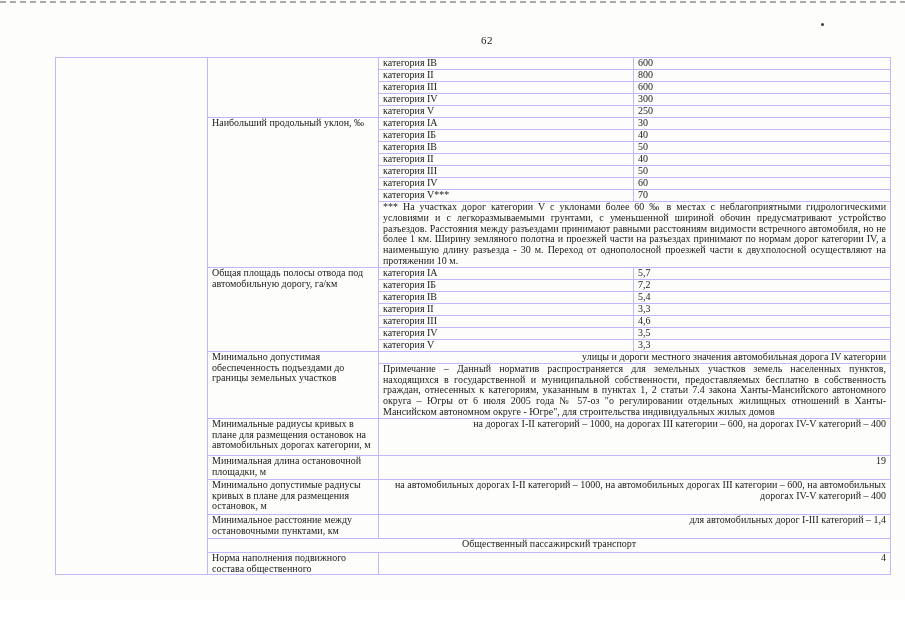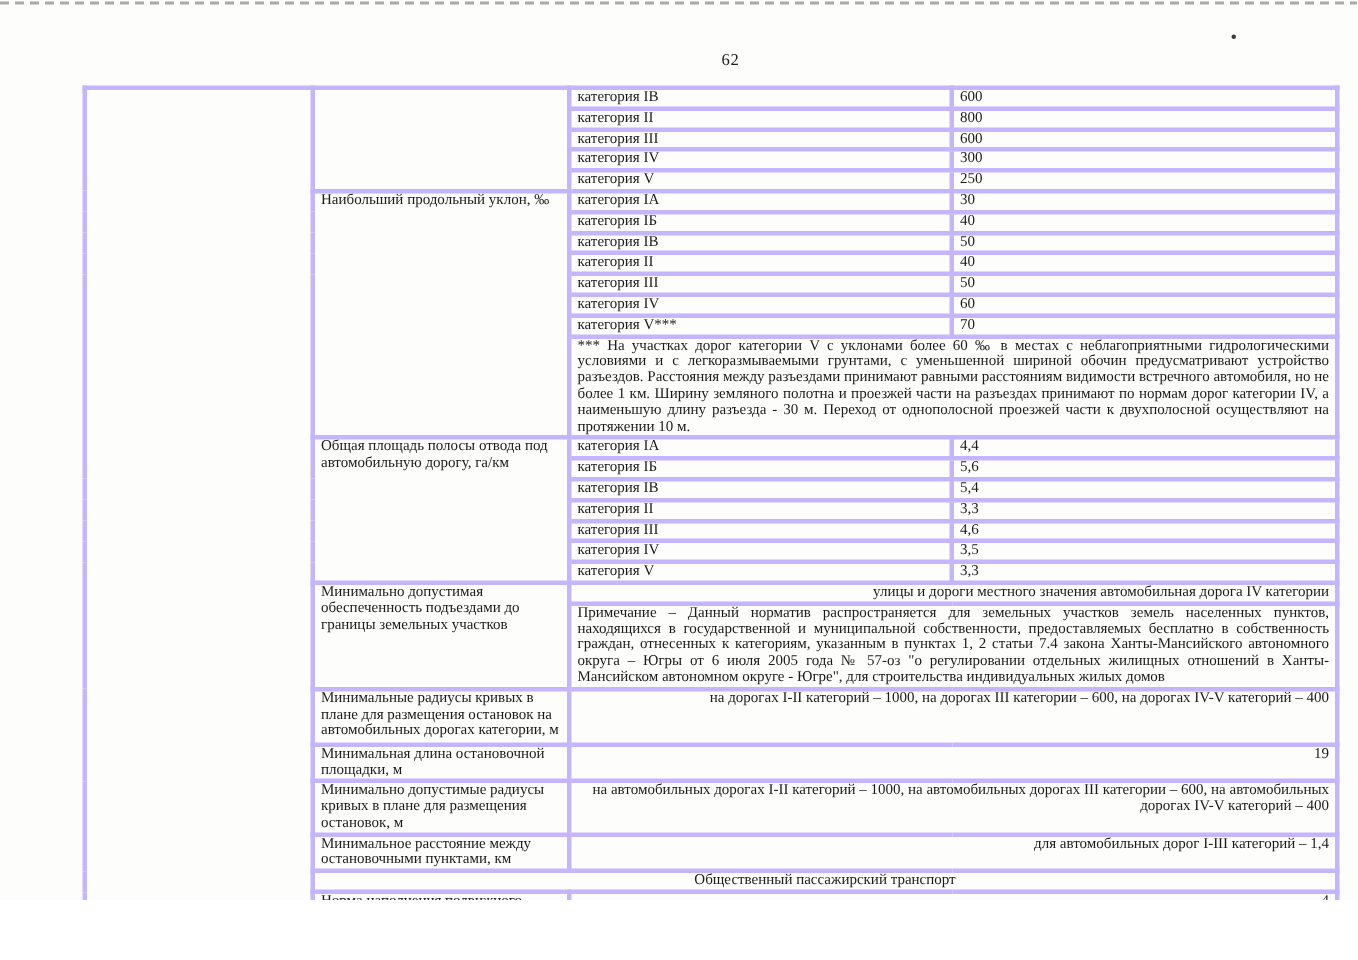--- a/index.html
+++ b/index.html
@@ -16,21 +16,21 @@
     position:absolute;top:635px;left:0;width:905px;height:2px;
     background:repeating-linear-gradient(90deg,#858585 0 16px,rgba(0,0,0,0) 16px 19px);
   }
   .scan-dot{position:absolute;left:821px;top:23px;width:3px;height:3px;background:#3d3d3d;border-radius:50%;}
   .pageno{position:absolute;top:34px;left:457px;width:60px;text-align:center;font-size:11px;letter-spacing:.5px;}
   table.doc{
     position:absolute;left:55px;top:57px;width:835px;
     border-collapse:collapse;table-layout:fixed;
   }
   table.doc td{
-    border:3px solid #c4b5fd;vertical-align:top;overflow:hidden;
+    border:1px solid #c4b5fd;vertical-align:top;overflow:hidden;
     font-size:10px;line-height:10.8px;padding:0 4px;
   }
   td.sidecell{background:transparent;}
   td.param{line-height:10.4px;padding:1px 3px 0 3px;}
   td.cat{padding:0 4px 0 5px;}
   td.val{padding:0 4px 0 7px;}
   td.wide{padding:1px 5px 0 5px;text-align:right;}
   td.note{text-align:justify;font-size:9.8px;line-height:9.5px;padding:2px 5px 0 5px;}
   td.vmid{vertical-align:middle;padding-top:0;}
   td.sechead{text-align:center;vertical-align:middle;font-size:10.4px;padding:0;}
@@ -101,25 +101,25 @@
         <tr style="height: 12px;">
           <td class="cat">категория V***</td>
           <td class="val">70</td>
         </tr>
         <tr style="height: 64px;">
           <td class="wide note" colspan="2">*** На участках дорог категории V с уклонами более 60 ‰ в местах с неблагоприятными гидрологическими условиями и с легкоразмываемыми грунтами, с уменьшенной шириной обочин предусматривают устройство разъездов. Расстояния между разъездами принимают равными расстояниям видимости встречного автомобиля, но не более 1 км. Ширину земляного полотна и проезжей части на разъездах принимают по нормам дорог категории IV, а наименьшую длину разъезда - 30 м. Переход от однополосной проезжей части к двухполосной осуществляют на протяжении 10 м.</td>
         </tr>
         <tr style="height: 12px;">
           <td class="param" rowspan="7">Общая площадь полосы отвода под автомобильную дорогу, га/км</td>
           <td class="cat">категория IА</td>
-          <td class="val">4,4</td>
+          <td class="val">5,7</td>
         </tr>
         <tr style="height: 12px;">
           <td class="cat">категория IБ</td>
-          <td class="val">5,6</td>
+          <td class="val">7,2</td>
         </tr>
         <tr style="height: 12px;">
           <td class="cat">категория IВ</td>
           <td class="val">5,4</td>
         </tr>
         <tr style="height: 12px;">
           <td class="cat">категория II</td>
           <td class="val">3,3</td>
         </tr>
         <tr style="height: 12px;">

